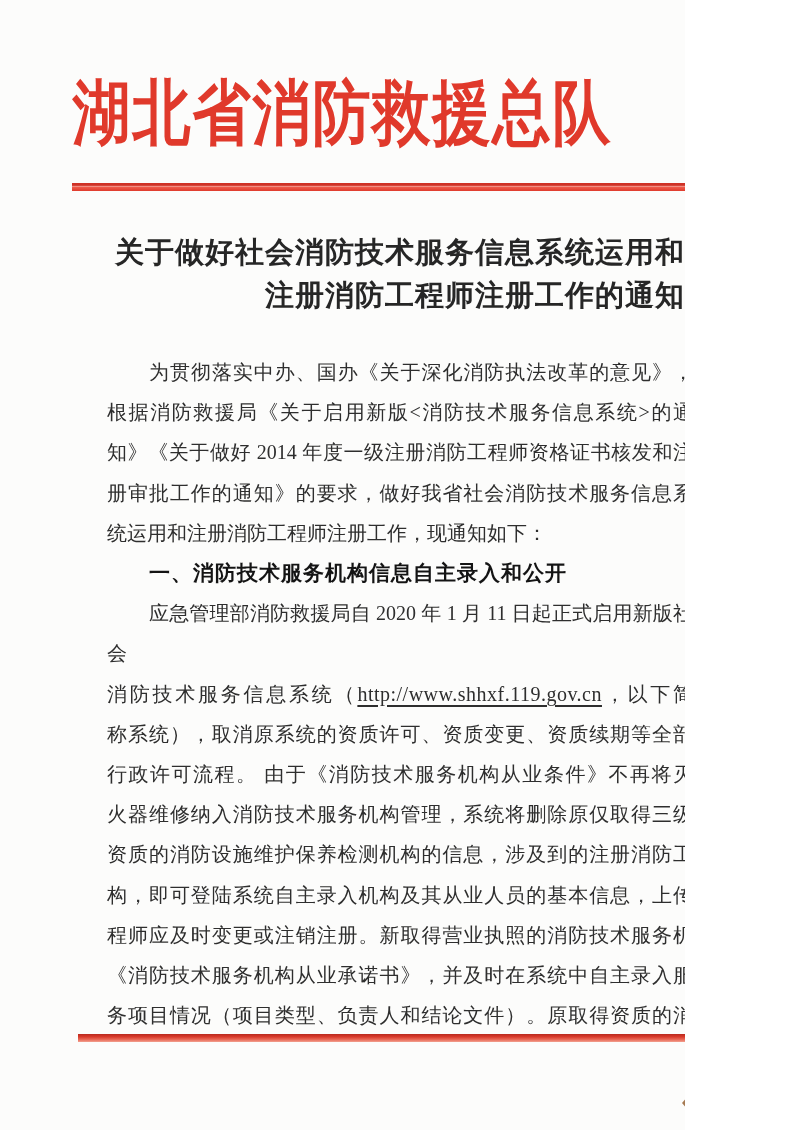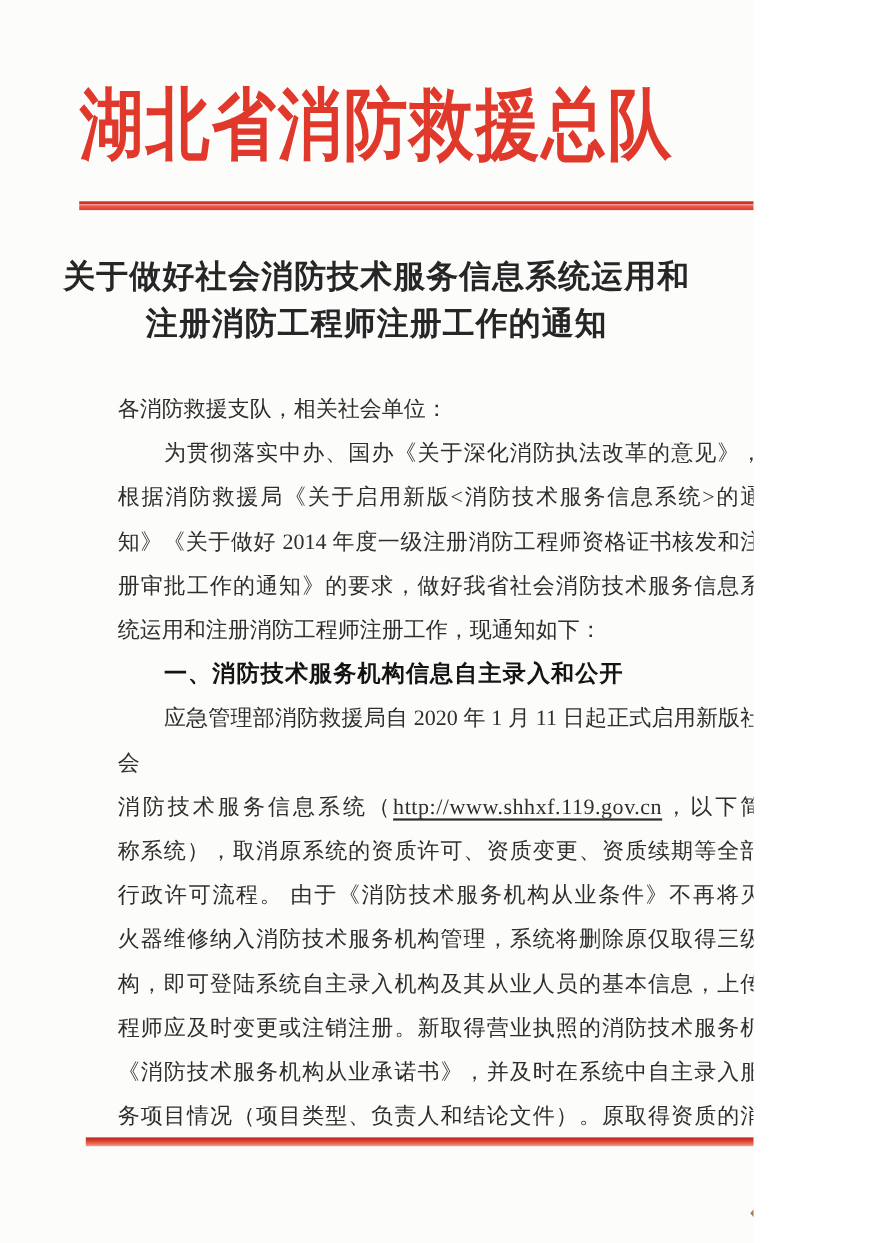--- a/index.html
+++ b/index.html
@@ -21,21 +21,21 @@
     transform-origin:center 140px;
     white-space:nowrap;
     font-family:"Liberation Serif","DejaVu Serif",serif;
   }
   .red-rule-top{
     position:absolute;top:183px;left:72px;width:656px;height:8px;
     background:linear-gradient(180deg,#cf3226 0%,#cf3226 30%,#f5b3aa 38%,#ef5b4b 52%,#df3a2c 100%);
   }
   .doc-title{
     position:absolute;top:231px;left:0;right:0;
-    text-align:center;
+    text-align:right;
     color:#262626;
     font-size:29px;font-weight:bold;
     line-height:43px;
     letter-spacing:1px;
   }
   .body-text{
     position:absolute;top:352px;left:107px;width:586px;
     font-size:20px;color:#2e2e2e;
     line-height:40.2px;
   }
@@ -86,32 +86,32 @@
   <div class="org-title">湖北省消防救援总队</div>
 
   <div class="red-rule-top"></div>
 
   <div class="doc-title">
     <div>关于做好社会消防技术服务信息系统运用和</div>
     <div>注册消防工程师注册工作的通知</div>
   </div>
 
   <div class="body-text">
-    <div class="line">各消防救援支队，相关社会单位：</div>
     <div class="line just indent">为贯彻落实中办、国办《关于深化消防执法改革的意见》，</div>
     <div class="line just">根据消防救援局《关于启用新版&lt;消防技术服务信息系统&gt;的通</div>
     <div class="line just">知》《关于做好 2014 年度一级注册消防工程师资格证书核发和注</div>
     <div class="line just">册审批工作的通知》的要求，做好我省社会消防技术服务信息系</div>
     <div class="line">统运用和注册消防工程师注册工作，现通知如下：</div>
     <div class="line heading">一、消防技术服务机构信息自主录入和公开</div>
     <div class="line just indent">应急管理部消防救援局自 2020 年 1 月 11 日起正式启用新版社会</div>
     <div class="line just"><span>消防技术服务信息系统（</span><span class="url">http://www.shhxf.119.gov.cn</span><span>，以下简</span></div>
     <div class="line just">称系统），取消原系统的资质许可、资质变更、资质续期等全部</div>
     <div class="line just">行政许可流程。 由于《消防技术服务机构从业条件》不再将灭</div>
     <div class="line just">火器维修纳入消防技术服务机构管理，系统将删除原仅取得三级</div>
+    <div class="line just">资质的消防设施维护保养检测机构的信息，涉及到的注册消防工</div>
     <div class="line just">构，即可登陆系统自主录入机构及其从业人员的基本信息，上传</div>
     <div class="line just">程师应及时变更或注销注册。新取得营业执照的消防技术服务机</div>
     <div class="line just">《消防技术服务机构从业承诺书》，并及时在系统中自主录入服</div>
     <div class="line just">务项目情况（项目类型、负责人和结论文件）。原取得资质的消</div>
   </div>
 
   <div class="red-rule-bottom"></div>
 
   <div class="watermark-side">
     <div class="wm-cn">智淼消防</div>

